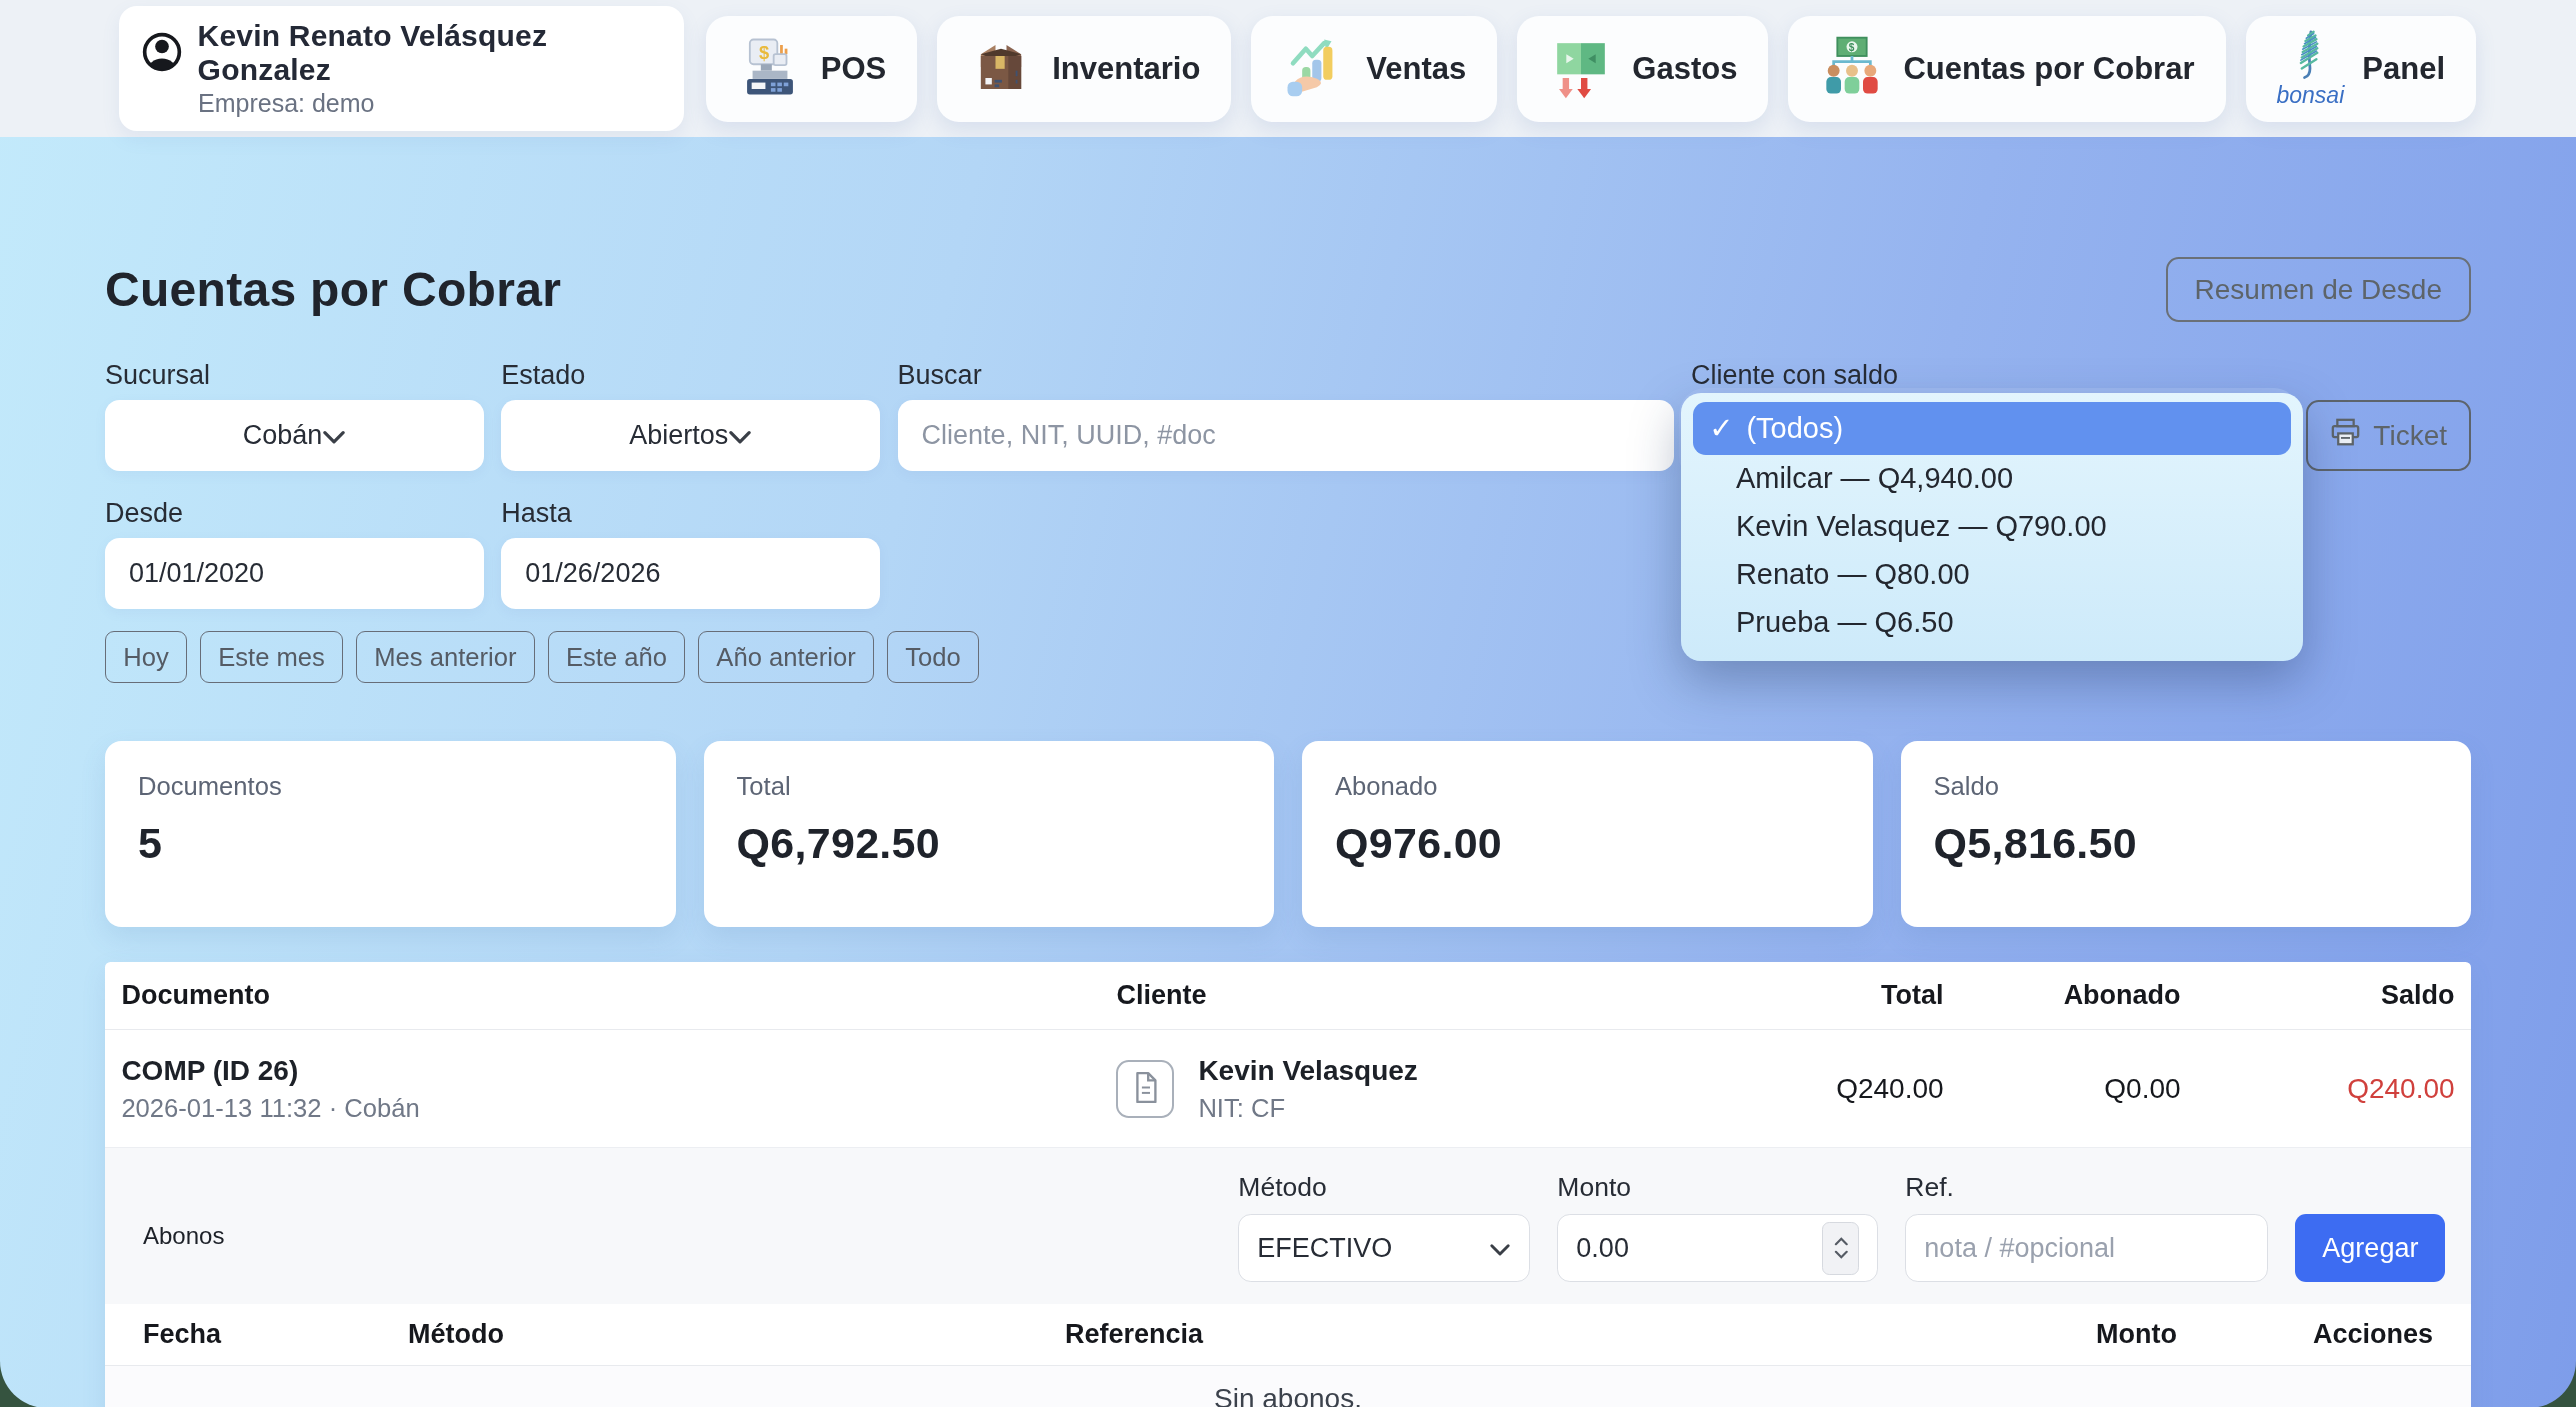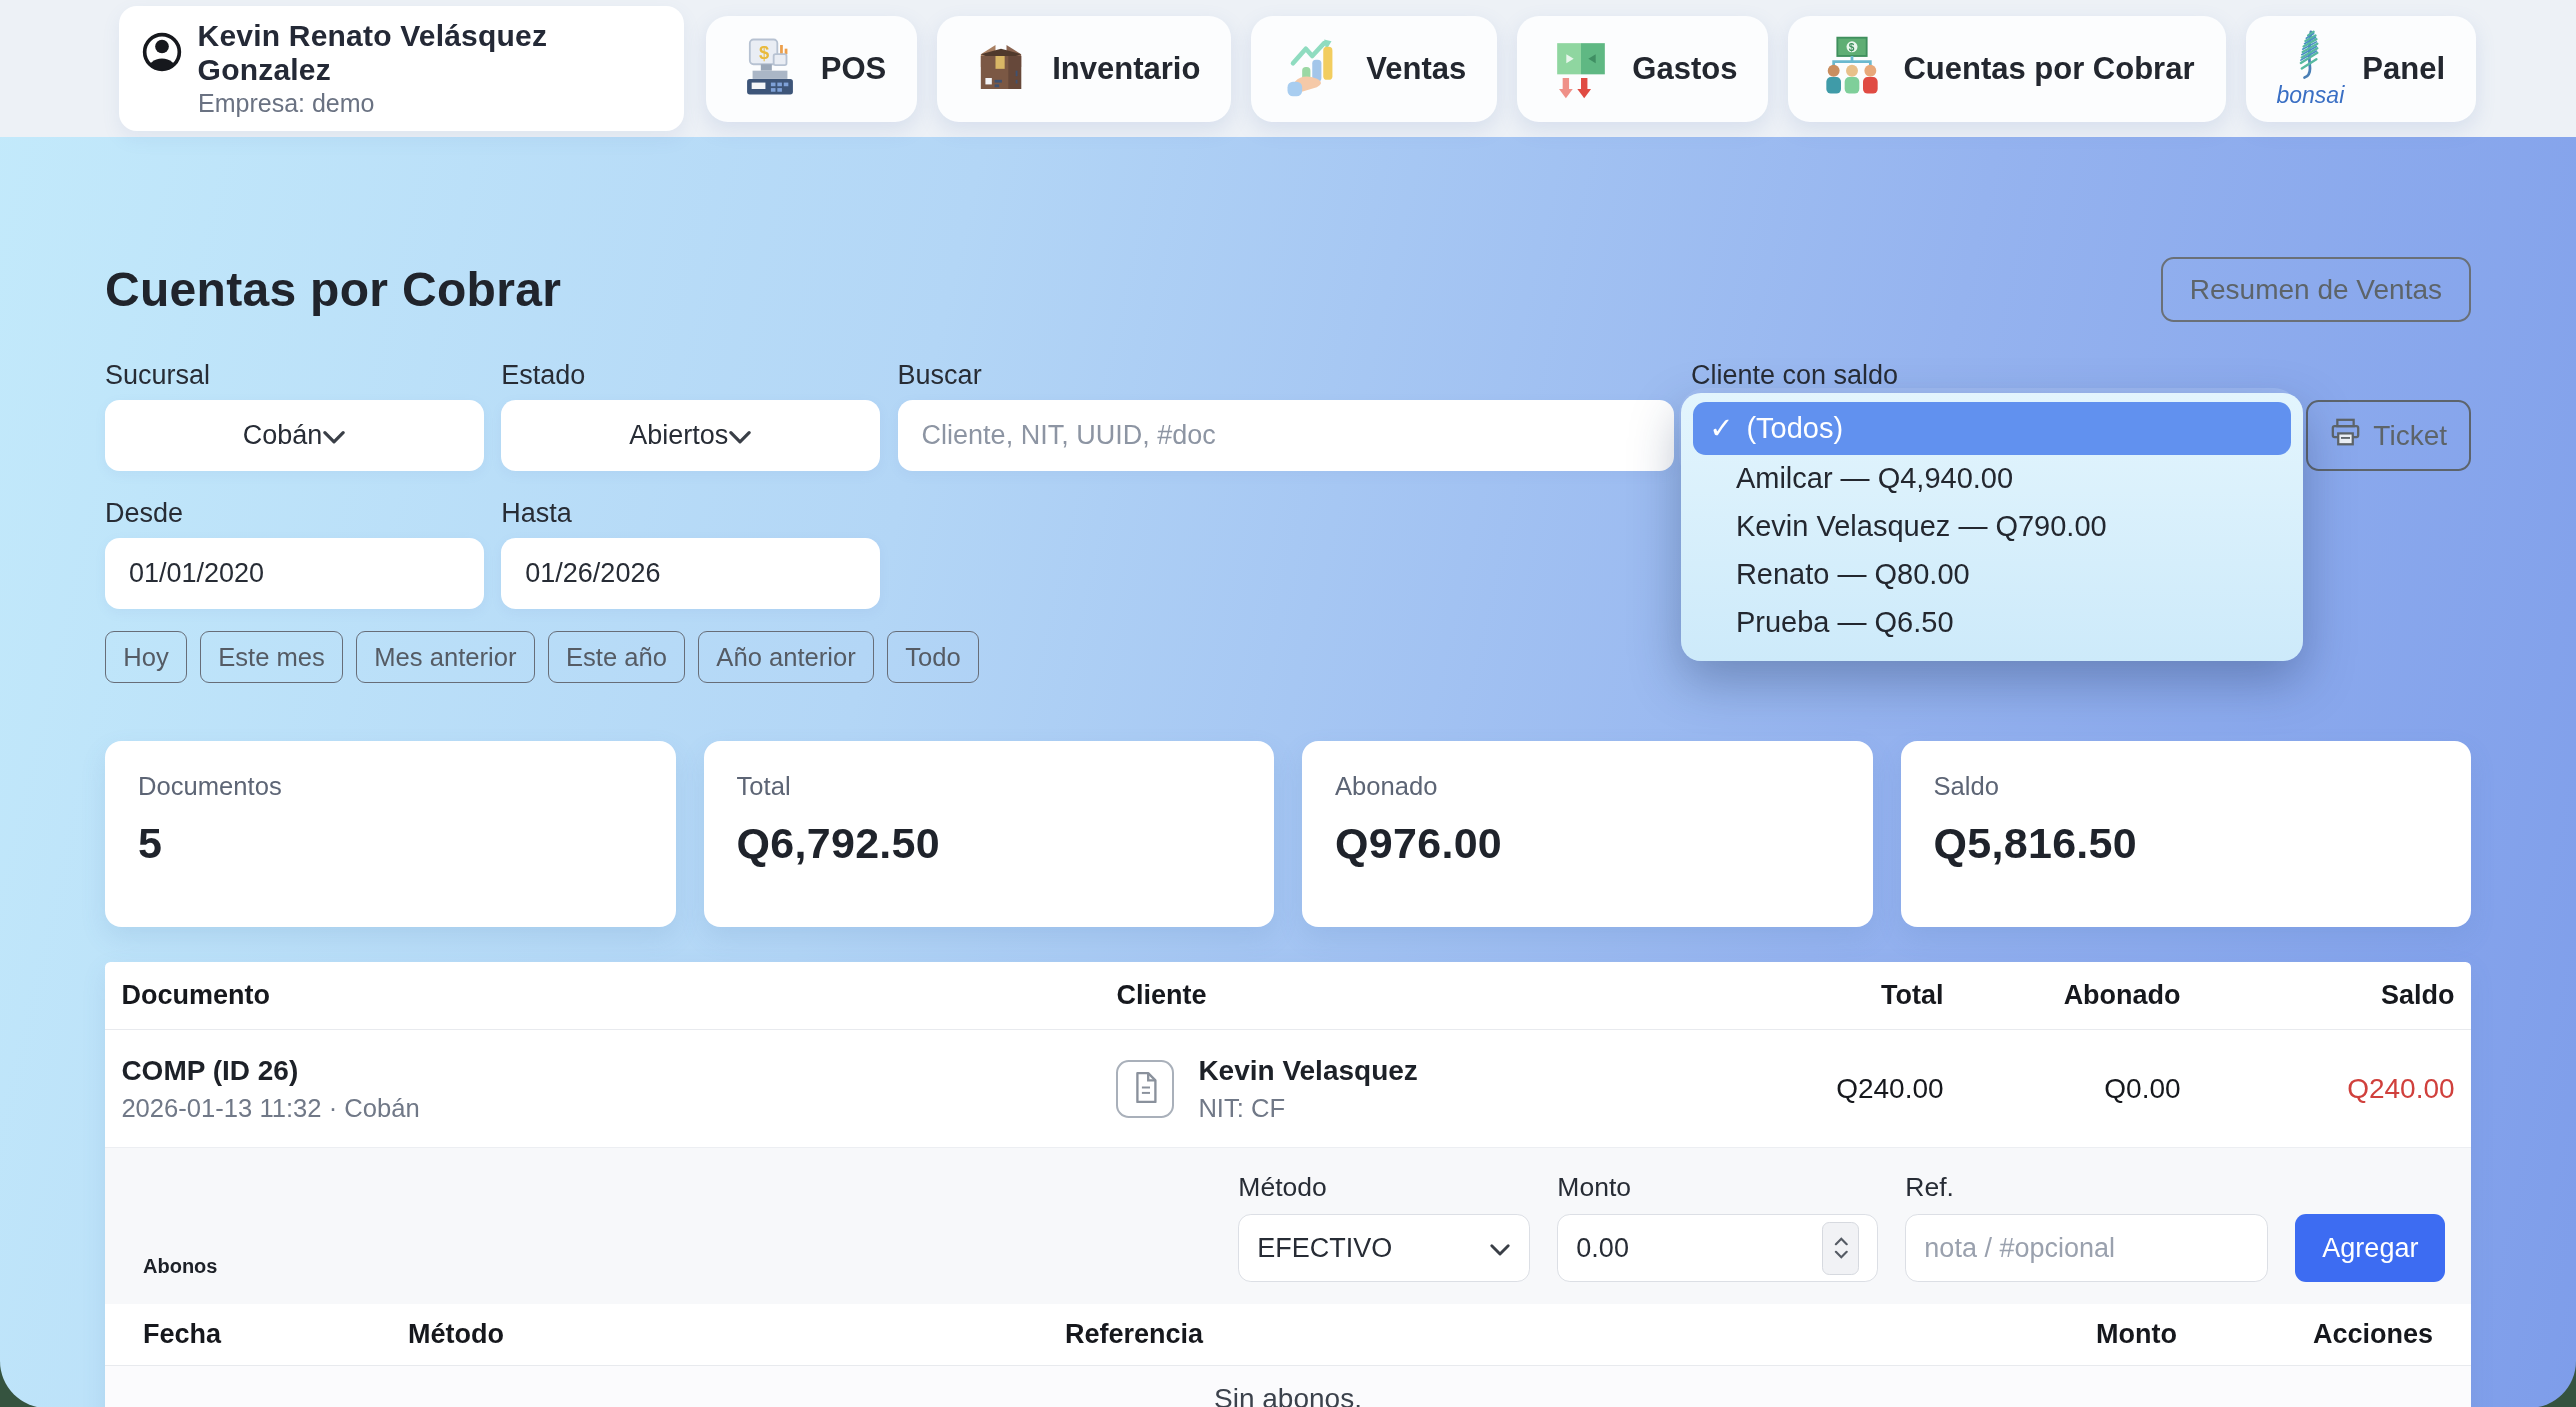--- a/index.html
+++ b/index.html
@@ -86,21 +86,21 @@
   .docbtn { width:58px; height:58px; border:2.3px solid #a9b0ba; border-radius:12.8px; background:#fff;
             display:flex; align-items:center; justify-content:center; cursor:pointer; flex:0 0 auto; }
   .client-name { font-size:28px; font-weight:bold; color:#1d2128; }
   .client-nit { font-size:25.6px; color:#707887; margin-top:7.3px; }
   .money { font-size:28px; color:#16181d; }
   .money-red { color:#d0403c; }
 
   
   .abonos { background:#f7f8fa; border-top:0.9px solid #eceef2; padding:24px 25.6px 22px 38px;
             display:flex; align-items:flex-end; }
-  .abonos-title { font-size:20px; font-weight:bold; color:#1d2128; margin-bottom:4px; }
+  .abonos-title { font-size:24px; font-weight:normal; color:#1d2128; margin-bottom:32px; }
   .abform { margin-left:auto; display:flex; align-items:flex-end; gap:27px; }
   .field .fl { font-size:26.5px; color:#272c35; margin-bottom:11px; }
   .ctrl { background:#fff; border:1.8px solid #dcdfe5; border-radius:12.8px; height:68px;
           display:flex; align-items:center; padding:0 18px; font-size:27px; color:#272c35; }
   .ctrl.sel { width:292px; justify-content:space-between; cursor:pointer; }
   .ctrl.num { width:321px; justify-content:space-between; }
   .ctrl.ref { width:363px; }
   .ctrl input { border:none; outline:none; width:100%; font-size:27px; color:#272c35;
           font-family:"Liberation Sans", sans-serif; background:transparent; }
   .ctrl input::placeholder { color:#9aa1ae; }
@@ -243,21 +243,21 @@
         </span>
         <span class="nlabel">Panel</span>
       </div>
     </div>
   </div>
 
   <div class="main">
 
     <div class="titlerow">
       <div class="pagetitle">Cuentas por Cobrar</div>
-      <button class="ghostbtn">Resumen de Ventas</button>
+      <button class="ghostbtn">Resumen de Desde</button>
     </div>
 
     <div class="filterlabels">
       <div class="w415 flabel">Sucursal</div>
       <div class="w415 flabel">Estado</div>
       <div class="w850 flabel">Buscar</div>
       <div class="w695 flabel">Cliente con saldo</div>
       <div style="width:135px;"></div>
     </div>
 

